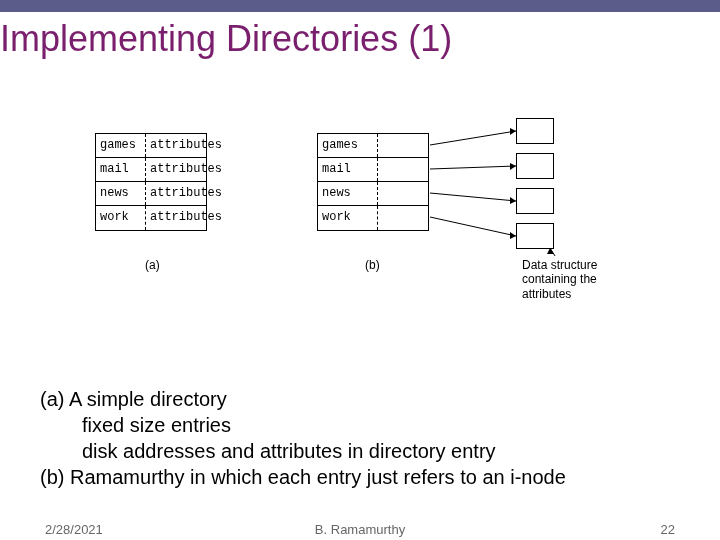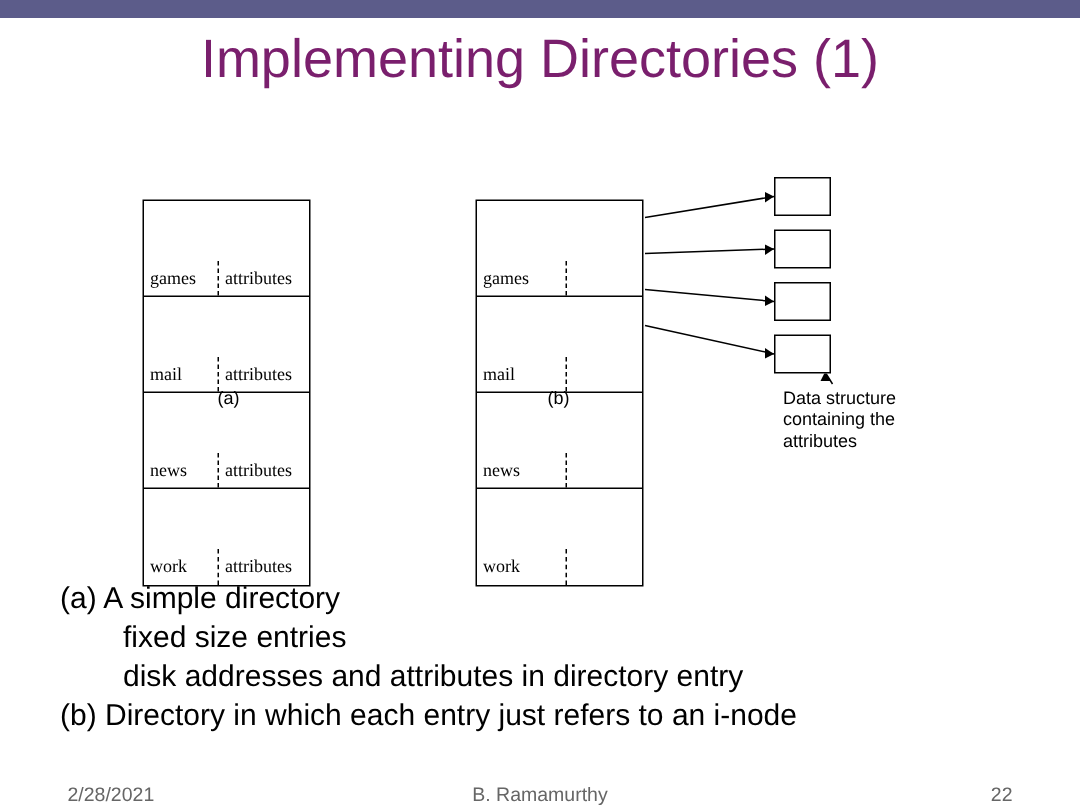--- a/index.html
+++ b/index.html
@@ -17,21 +17,20 @@
     background: #5c5c8a;
     position: absolute;
     top: 0;
     left: 0;
   }
   .title {
     position: absolute;
     top: 18px;
     left: 0;
     width: 100%;
-    text-align: center;
     font-size: 36px;
     color: #7a1f6d;
     font-family: Verdana, Arial, sans-serif;
   }
   .diagram {
     position: absolute;
     top: 128px;
     left: 60px;
     width: 610px;
     height: 200px;
@@ -39,23 +38,22 @@
   
   .dir-table {
     position: absolute;
     border: 1px solid #000;
     background: #fff;
   }
   .dir-row {
     display: flex;
     height: 24px;
     border-bottom: 1px solid #000;
-    font-family: Liberation Serif, serif;
+    font-family: Liberation Mono, monospace;
     font-size: 12px;
-    margin-top: 40px;
   }
   .dir-row:last-child { border-bottom: none; }
   .cell-name {
     width: 50px;
     padding: 4px 4px;
     border-right: 1px dashed #000;
   }
   .cell-attr {
     width: 60px;
     padding: 4px 4px;
@@ -194,20 +192,20 @@
   <div class="node-box box3"></div>
   <div class="node-box box4"></div>
 
   <div class="ds-caption">Data structure containing the attributes</div>
 </div>
 
 <div class="body-text">
   <div>(a) A simple directory</div>
   <span class="indent">fixed size entries</span>
   <span class="indent">disk addresses and attributes in directory entry</span>
-  <div>(b) Directory in which each entry just refers to an i-node</div>
+  <div>(b) Ramamurthy in which each entry just refers to an i-node</div>
 </div>
 
 <div class="footer">
   <span class="date">2/28/2021</span>
   <span class="author">B. Ramamurthy</span>
   <span class="page">22</span>
 </div>
 
 </body></html>

